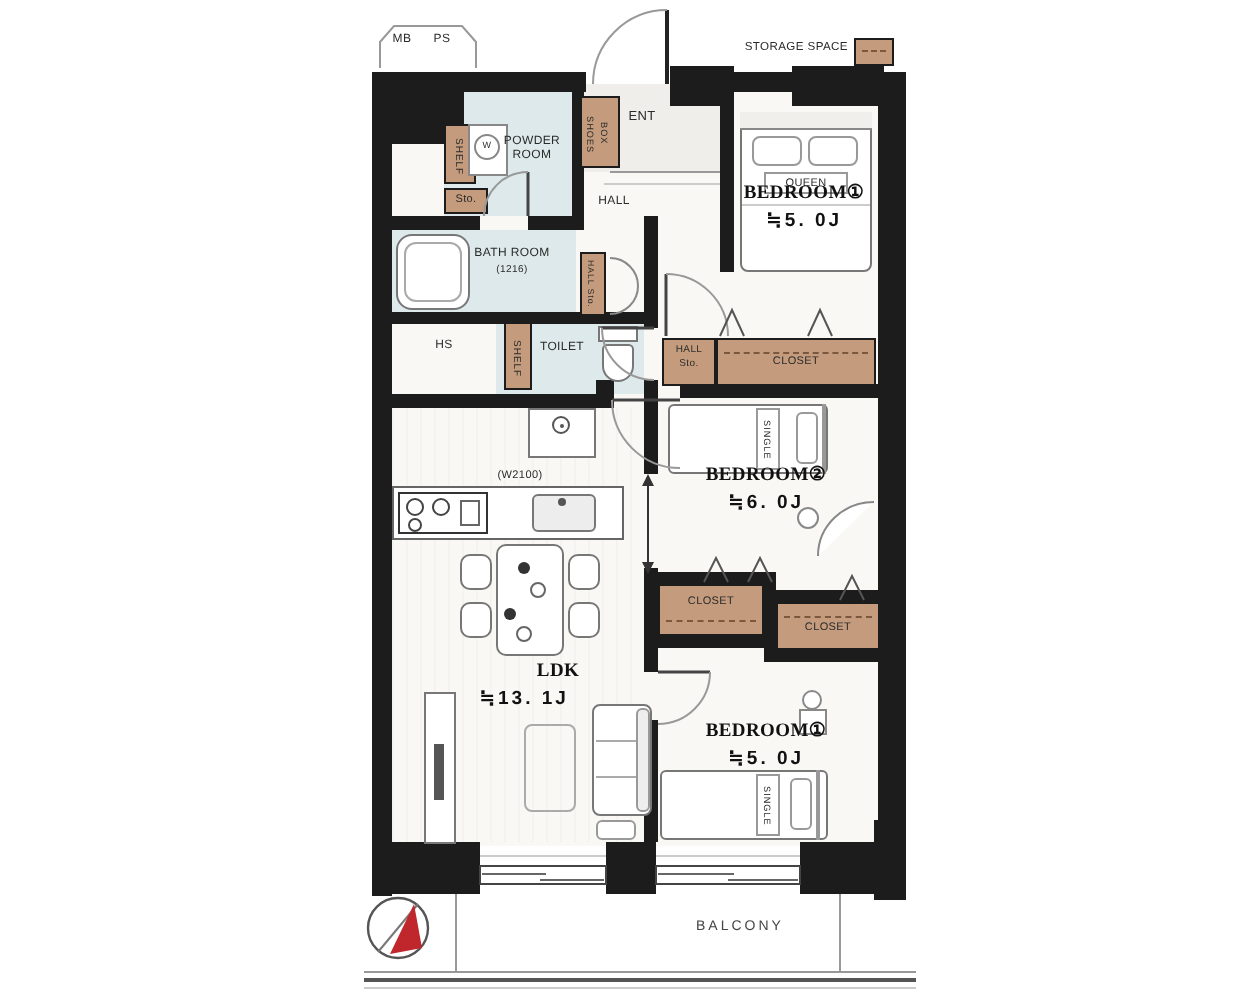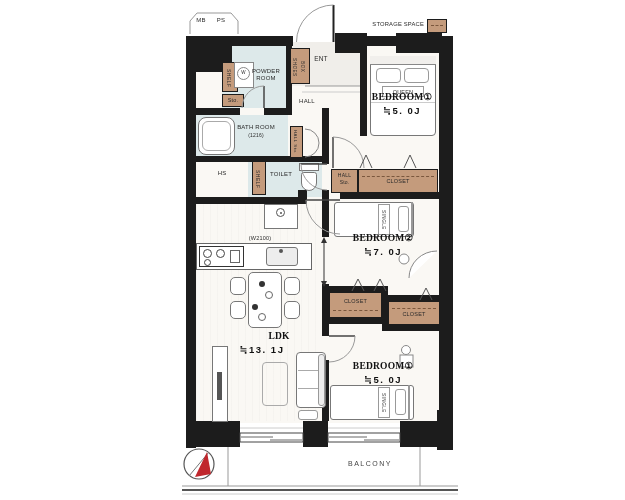--- a/index.html
+++ b/index.html
@@ -201,21 +201,21 @@
 Sto.</div>
   <div class="lbl" style="left:358px;top:178px;width:80px;font-size:5.5px;">CLOSET</div>
   <div class="lbl" style="left:329px;top:298px;width:53px;font-size:5.5px;">CLOSET</div>
   <div class="lbl" style="left:388px;top:311px;width:52px;font-size:5.5px;">CLOSET</div>
   <div class="lbl" style="left:382px;top:88.5px;width:42px;font-size:5.5px;">QUEEN</div>
   <div class="vlbl" style="left:381px;top:207px;height:26px;font-size:4.6px;">SINGLE</div>
   <div class="vlbl" style="left:381px;top:390px;height:26px;font-size:4.6px;">SINGLE</div>
   <div class="lbl rt" style="left:352px;top:92px;width:100px;">BEDROOM①</div>
   <div class="lbl rs" style="left:352px;top:105px;width:100px;">≒5. 0J</div>
   <div class="lbl rt" style="left:333px;top:233px;width:100px;">BEDROOM②</div>
-  <div class="lbl rs" style="left:333px;top:246px;width:100px;">≒7. 0J</div>
+  <div class="lbl rs" style="left:333px;top:246px;width:100px;">≒6. 0J</div>
   <div class="lbl rt" style="left:333px;top:361px;width:100px;">BEDROOM①</div>
   <div class="lbl rs" style="left:333px;top:374px;width:100px;">≒5. 0J</div>
   <div class="lbl rt" style="left:249px;top:331px;width:60px;">LDK</div>
   <div class="lbl rs" style="left:222px;top:344px;width:80px;">≒13. 1J</div>
   <div class="lbl" style="left:238px;top:235px;width:44px;font-size:5.5px;">(W2100)</div>
   <div class="lbl" style="left:330px;top:460px;width:80px;font-size:7px;letter-spacing:1.5px;color:#444;">BALCONY</div>
 
 </div>
 
 </body></html>

